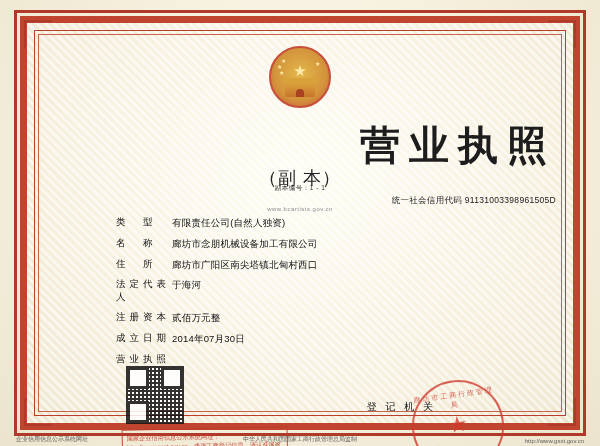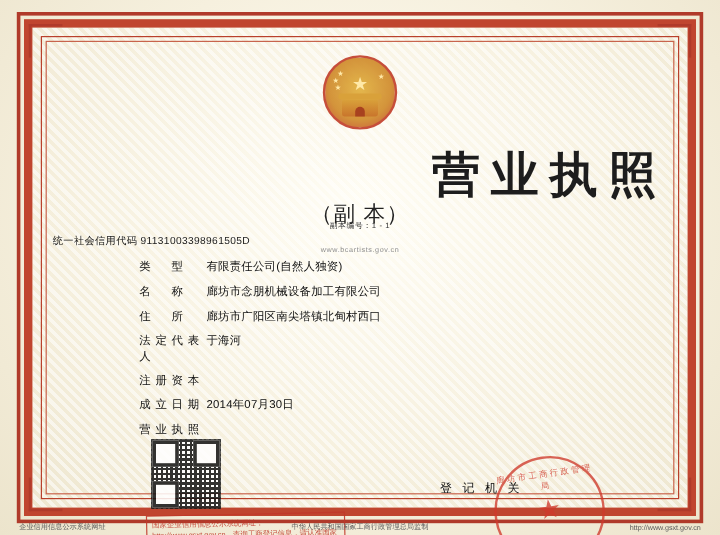--- a/index.html
+++ b/index.html
@@ -98,21 +98,21 @@
   .subtitle{
     position:absolute;left:0;right:0;top:126px;
     text-align:center;font-size:18px;color:#222;letter-spacing:1px;
   }
   .copy-no{
     position:absolute;left:0;right:0;top:144px;
     text-align:center;font-size:6.5px;color:#333;letter-spacing:.5px;
   }
   .credit{
     position:absolute;left:0;right:0;top:155px;
-    text-align:left;font-size:8.5px;color:#1a1a1a;letter-spacing:.3px;
+    text-align:right;font-size:8.5px;color:#1a1a1a;letter-spacing:.3px;
   }
 
   
   .fields{
     position:absolute;left:72px;top:176px;right:20px;
     font-size:9.5px;color:#101010;
   }
   .row{display:flex;align-items:flex-start;margin-bottom:7px;}
   .label{
     width:56px;flex:0 0 56px;
@@ -244,20 +244,21 @@
       <div class="row">
         <div class="label">住　所</div>
         <div class="value">廊坊市广阳区南尖塔镇北甸村西口</div>
       </div>
       <div class="row">
         <div class="label">法定代表人</div>
         <div class="value">于海河</div>
       </div>
       <div class="row">
         <div class="label">注册资本</div>
+        <div class="value">贰佰万元整</div>
       </div>
       <div class="row">
         <div class="label">成立日期</div>
         <div class="value">2014年07月30日</div>
       </div>
       <div class="row">
         <div class="label">营业执照</div>
         <div class="value"></div>
       </div>
     </div>

